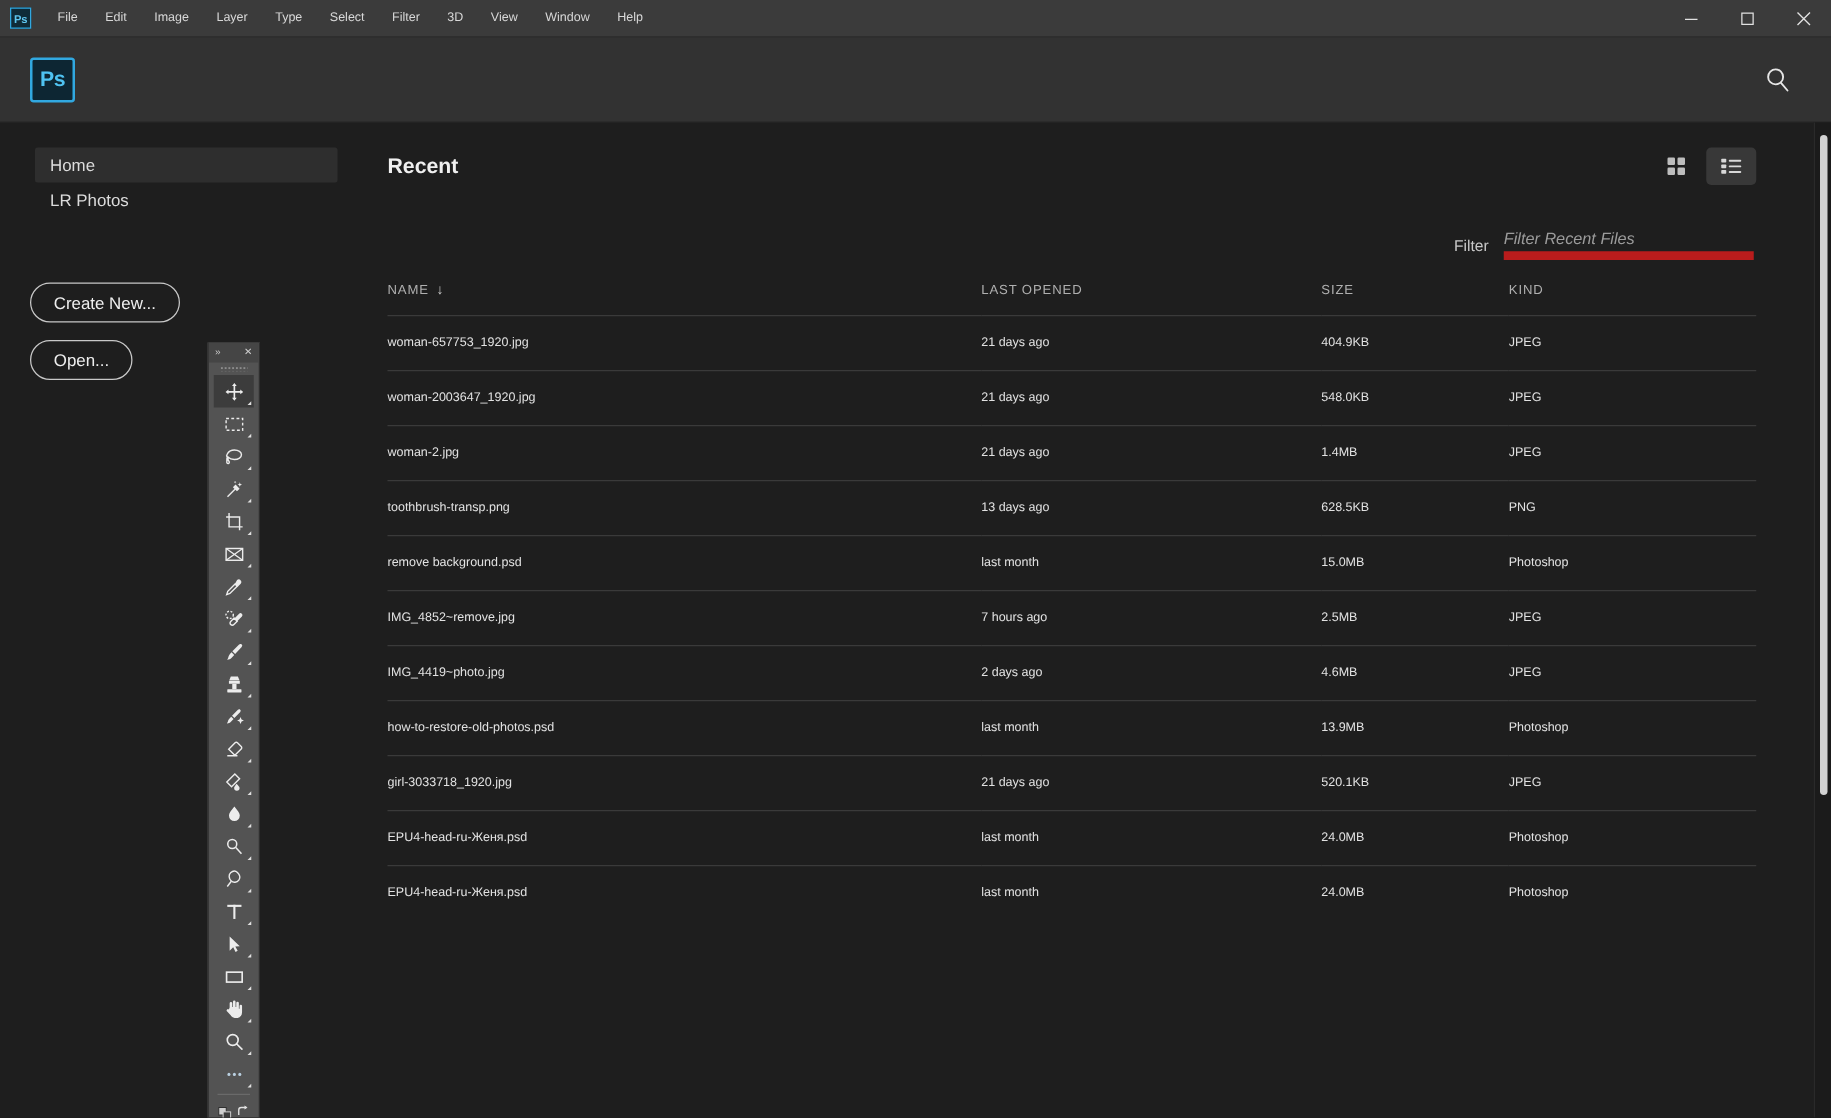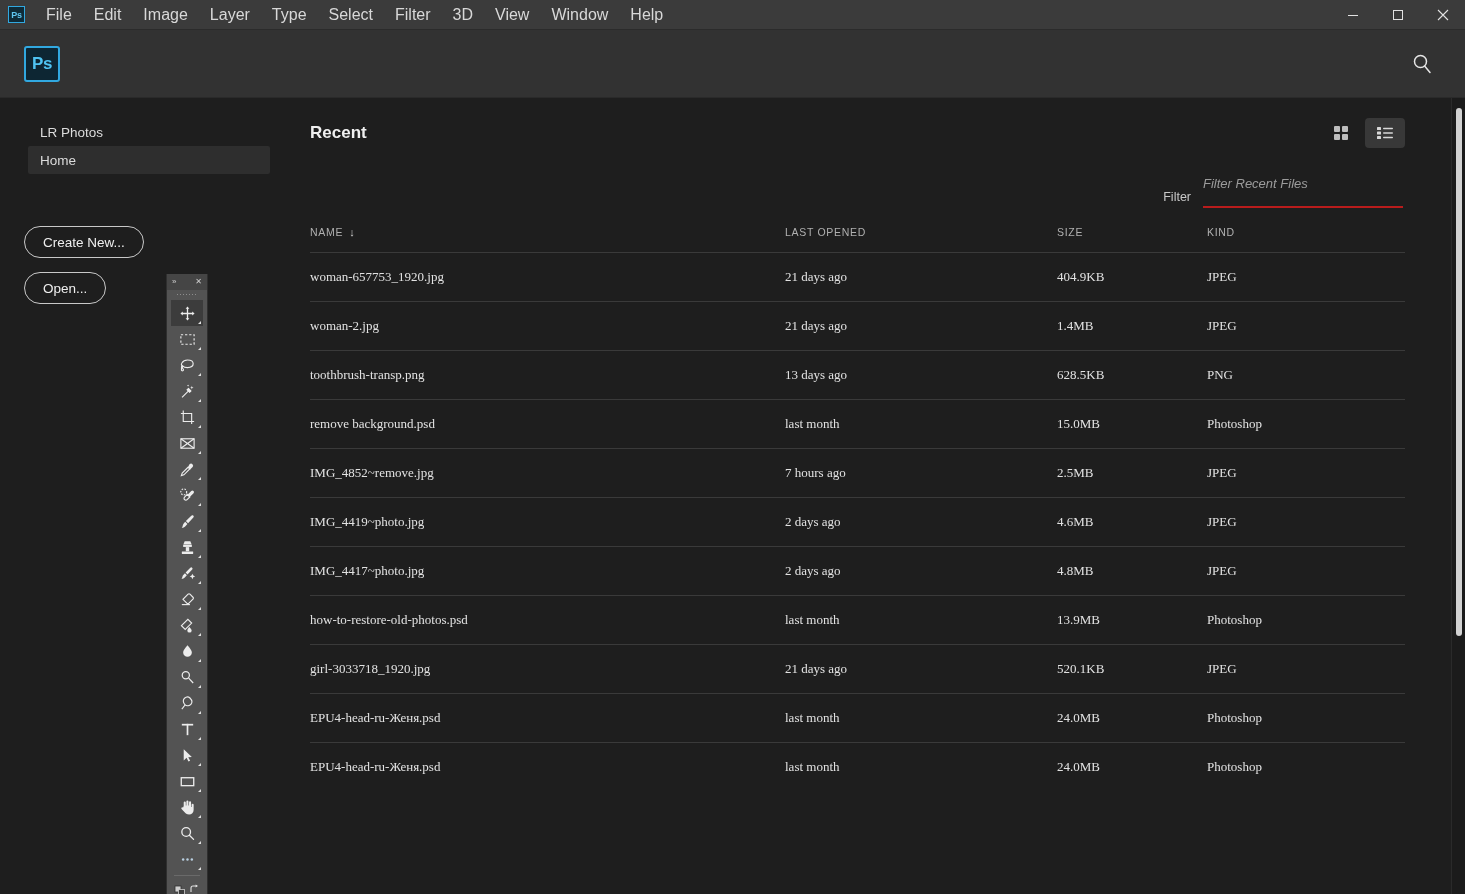--- a/index.html
+++ b/index.html
@@ -15,21 +15,21 @@
     height:30px; background:#3b3b3b; display:flex; align-items:center;
     border-bottom:1px solid #2b2b2b; position:relative;
   }
   .ps-mini{
     width:17px;height:17px;margin:0 10px 0 8px;border:1px solid #31a8e0;
     background:#0f2b38;color:#5fc6f0;font-size:9px;font-weight:bold;
     display:flex;align-items:center;justify-content:center;letter-spacing:-.3px;
   }
   .menu{ display:flex; align-items:center; gap:0; }
   .menu-item{
-    font-size:16px; color:#d8d8d8; padding:4px 11px; cursor:default;
+    font-size:10px; color:#d8d8d8; padding:4px 11px; cursor:default;
     white-space:nowrap;
   }
   .wincontrols{ position:absolute; right:0; top:0; display:flex; height:29px; }
   .wc{
     width:45px;height:29px;display:flex;align-items:center;justify-content:center;
     color:#e2e2e2;font-size:13px;
   }
 
   
   .appbar{
@@ -109,38 +109,38 @@
     width:40px;height:30px;border-radius:4px;display:flex;
     align-items:center;justify-content:center;
   }
   .vtog.on{ background:#383838; }
   .filter-row{
     display:flex; align-items:flex-end; justify-content:flex-end; gap:12px;
     padding-right:2px; height:40px;
   }
   .filter-label{ font-size:12.5px; color:#c8c8c8; padding-bottom:4px; }
   .filter-field{
-    width:200px; border-bottom:2px solid #b91c1c; padding-bottom:14px;
+    width:200px; border-bottom:7px solid #b91c1c; padding-bottom:1px;
   }
   .filter-field input{
     width:100%; background:transparent; border:none; outline:none;
     color:#d0d0d0; font-size:13px; font-style:italic;
     font-family:"Liberation Sans", sans-serif;
   }
   .filter-field input::placeholder{ color:#9c9c9c; font-style:italic; opacity:1; }
 
   table.files{ width:100%; border-collapse:collapse; margin-top:18px; }
   table.files th{
     text-align:left; font-size:10.5px; letter-spacing:.7px; color:#b0b0b0;
     font-weight:normal; padding:0 0 14px 0;
   }
   table.files th .sorticon{ margin-left:6px; font-size:11px; color:#cfcfcf; }
   table.files td{
-    font-size:13px; color:#e2e2e2; padding:16px 0 16px 0;
-    border-top:1px solid #3a3a3a; white-space:nowrap;font-family:Liberation Serif, serif;
+    font-size:10px; color:#e2e2e2; padding:16px 0 16px 0;
+    border-top:1px solid #3a3a3a; white-space:nowrap;
   }
   table.files tr.head th{ border-bottom:1px solid #3a3a3a;margin-left:16px; }
   col.c-name{ width:475px; }
   col.c-date{ width:272px; }
   col.c-size{ width:150px; }
 
   
   .vscroll{
     position:absolute; right:0; top:0; width:14px; height:796px; background:#1b1b1b;
     border-left:1px solid #2a2a2a;
@@ -194,22 +194,22 @@
       <circle cx="9.5" cy="8.5" r="6" fill="none" stroke="#e6e6e6" stroke-width="1.5"></circle>
       <path d="M13.8 13.3 L19 19.4" stroke="#e6e6e6" stroke-width="1.5" fill="none" stroke-linecap="round"></path>
     </svg>
   </div>
 </div>
 
 <div class="stage">
 
   <div class="rail">
     <div id="rail-items">
+        <div class="rail-item active">Home</div>
         <div class="rail-item">LR Photos</div>
-        <div class="rail-item active">Home</div>
       </div>
     <div class="rail-btns">
       <div class="pill wide">Create New...</div><br>
       <div class="pill narrow">Open...</div>
     </div>
   </div>
 
   <div class="toolbar">
     <div class="tb-head">
       <span>»</span>
@@ -448,20 +448,26 @@
       </tr>
         </thead>
       <tbody id="files-body">
           <tr>
             <td>woman-657753_1920.jpg</td>
             <td>21 days ago</td>
             <td>404.9KB</td>
             <td>JPEG</td>
           </tr>
           <tr>
+            <td>woman-2003647_1920.jpg</td>
+            <td>21 days ago</td>
+            <td>548.0KB</td>
+            <td>JPEG</td>
+          </tr>
+          <tr>
             <td>woman-2.jpg</td>
             <td>21 days ago</td>
             <td>1.4MB</td>
             <td>JPEG</td>
           </tr>
           <tr>
             <td>toothbrush-transp.png</td>
             <td>13 days ago</td>
             <td>628.5KB</td>
             <td>PNG</td>
@@ -478,26 +484,20 @@
             <td>2.5MB</td>
             <td>JPEG</td>
           </tr>
           <tr>
             <td>IMG_4419~photo.jpg</td>
             <td>2 days ago</td>
             <td>4.6MB</td>
             <td>JPEG</td>
           </tr>
           <tr>
-            <td>IMG_4417~photo.jpg</td>
-            <td>2 days ago</td>
-            <td>4.8MB</td>
-            <td>JPEG</td>
-          </tr>
-          <tr>
             <td>how-to-restore-old-photos.psd</td>
             <td>last month</td>
             <td>13.9MB</td>
             <td>Photoshop</td>
           </tr>
           <tr>
             <td>girl-3033718_1920.jpg</td>
             <td>21 days ago</td>
             <td>520.1KB</td>
             <td>JPEG</td>

